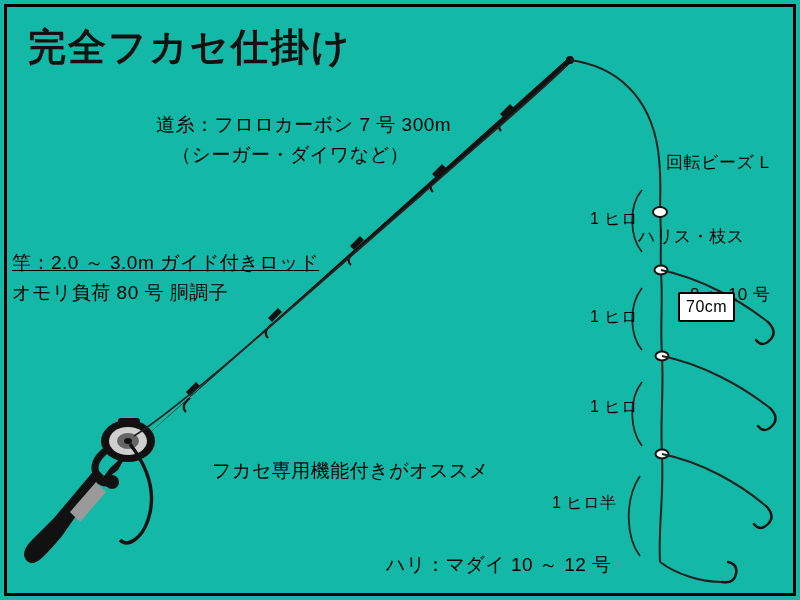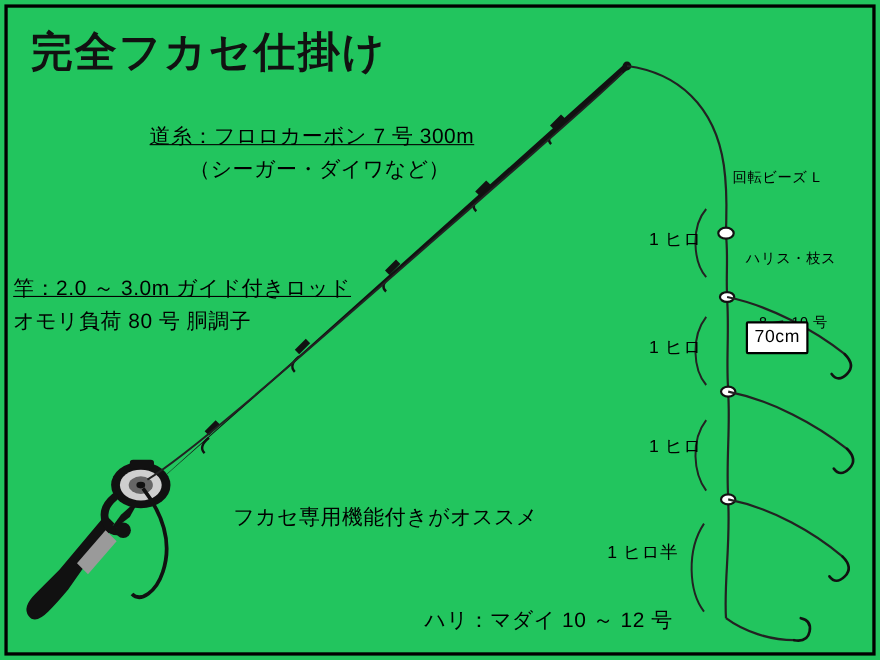--- a/index.html
+++ b/index.html
@@ -7,21 +7,21 @@
     padding: 0;
     background: #ffffff;
   }
   body {
     font-family: "Liberation Sans", "DejaVu Sans", sans-serif;
   }
   #canvas {
     position: relative;
     width: 800px;
     height: 600px;
-    background: #22c55e;
+    background: #14b8a6;
     overflow: hidden;
   }
   #frame {
     position: absolute;
     left: 4px;
     top: 4px;
     width: 792px;
     height: 592px;
     border: 3px solid #000;
     box-sizing: border-box;
@@ -43,21 +43,21 @@
   #title {
     position: absolute;
     left: 28px;
     top: 22px;
     font-size: 38px;
     font-weight: bold;
     letter-spacing: 2px;
     color: #111;
   }
   .t20 { font-size: 19px; }
-  .t18 { font-size: 13px; }
+  .t18 { font-size: 17px; }
   .t17 { font-size: 16px; }
   .boxed {
     border: 2px solid #000;
     padding: 2px 6px;
     background: #fff;
     font-size: 16px;
     border-radius: 2px;
     text-align: right;
   }
 </style>
@@ -156,31 +156,31 @@
       <path d="M640,476 C624,500 626,538 640,556"></path>
     </g>
 
     <g stroke="#222" stroke-width="1.6" fill="none">
       <path d="M688,296 L712,292"></path>
     </g>
   </svg>
 
   <div id="title">完全フカセ仕掛け</div>
 
-  <div class="lbl t20" style="left:136px; top:112px;text-decoration:underline;">道糸：フロロカーボン 7 号 300m</div>
+  <div class="lbl t20" style="left:156px; top:112px;">道糸：フロロカーボン 7 号 300m</div>
   <div class="lbl t20" style="left:172px; top:142px;">（シーガー・ダイワなど）</div>
 
   <div class="lbl t20" style="left:12px; top:250px;text-decoration:underline;">竿：2.0 ～ 3.0m ガイド付きロッド</div>
   <div class="lbl t20" style="left:12px; top:280px;">オモリ負荷 80 号 胴調子</div>
 
   <div class="lbl t20" style="left:212px; top:458px;">フカセ専用機能付きがオススメ</div>
 
   <div class="lbl t18" style="left:666px; top:152px;">回転ビーズ L</div>
 
-  <div class="lbl t18" style="left:678px; top:226px;">ハリス・枝ス</div>
+  <div class="lbl t18" style="left:638px; top:226px;">ハリス・枝ス</div>
   <div class="lbl t18" style="left:690px; top:252px;margin-top:32px;">8 ～ 10 号</div>
 
   <div class="lbl boxed" style="left:678px; top:292px;">70cm</div>
 
   <div class="lbl t17" style="left:590px; top:208px;">1 ヒロ</div>
   <div class="lbl t17" style="left:590px; top:306px;">1 ヒロ</div>
   <div class="lbl t17" style="left:590px; top:396px;">1 ヒロ</div>
   <div class="lbl t17" style="left:552px; top:492px;">1 ヒロ半</div>
 
   <div class="lbl t20" style="left:386px; top:552px;">ハリ：マダイ 10 ～ 12 号</div>

